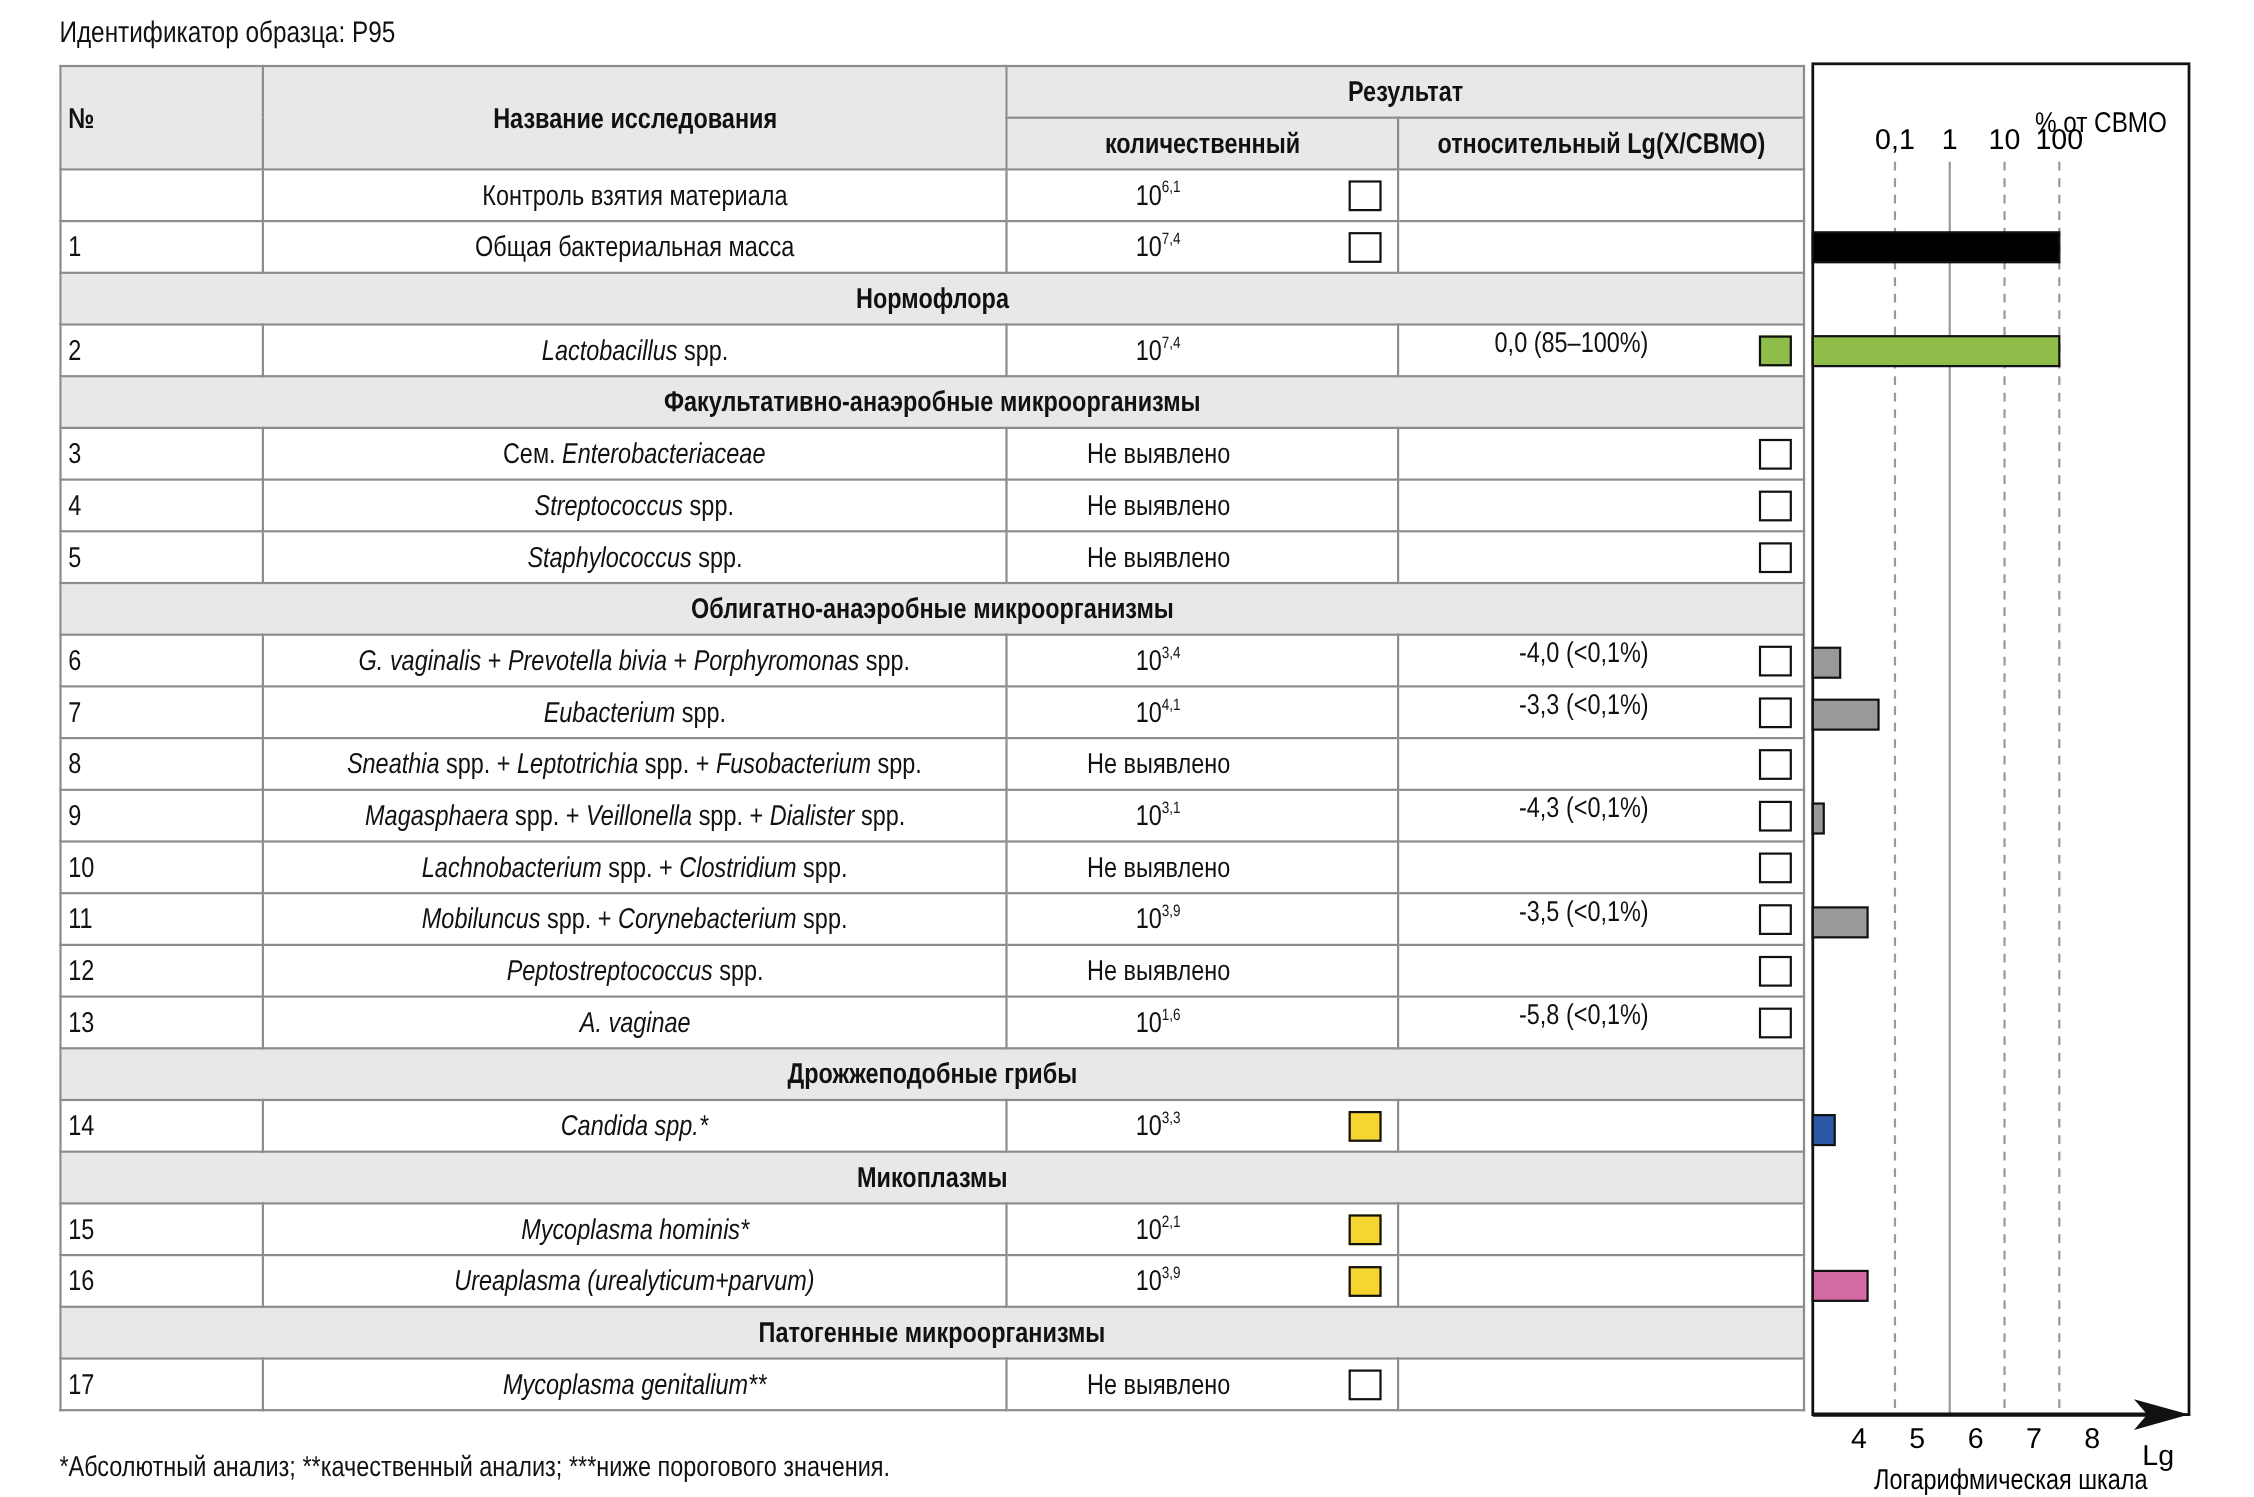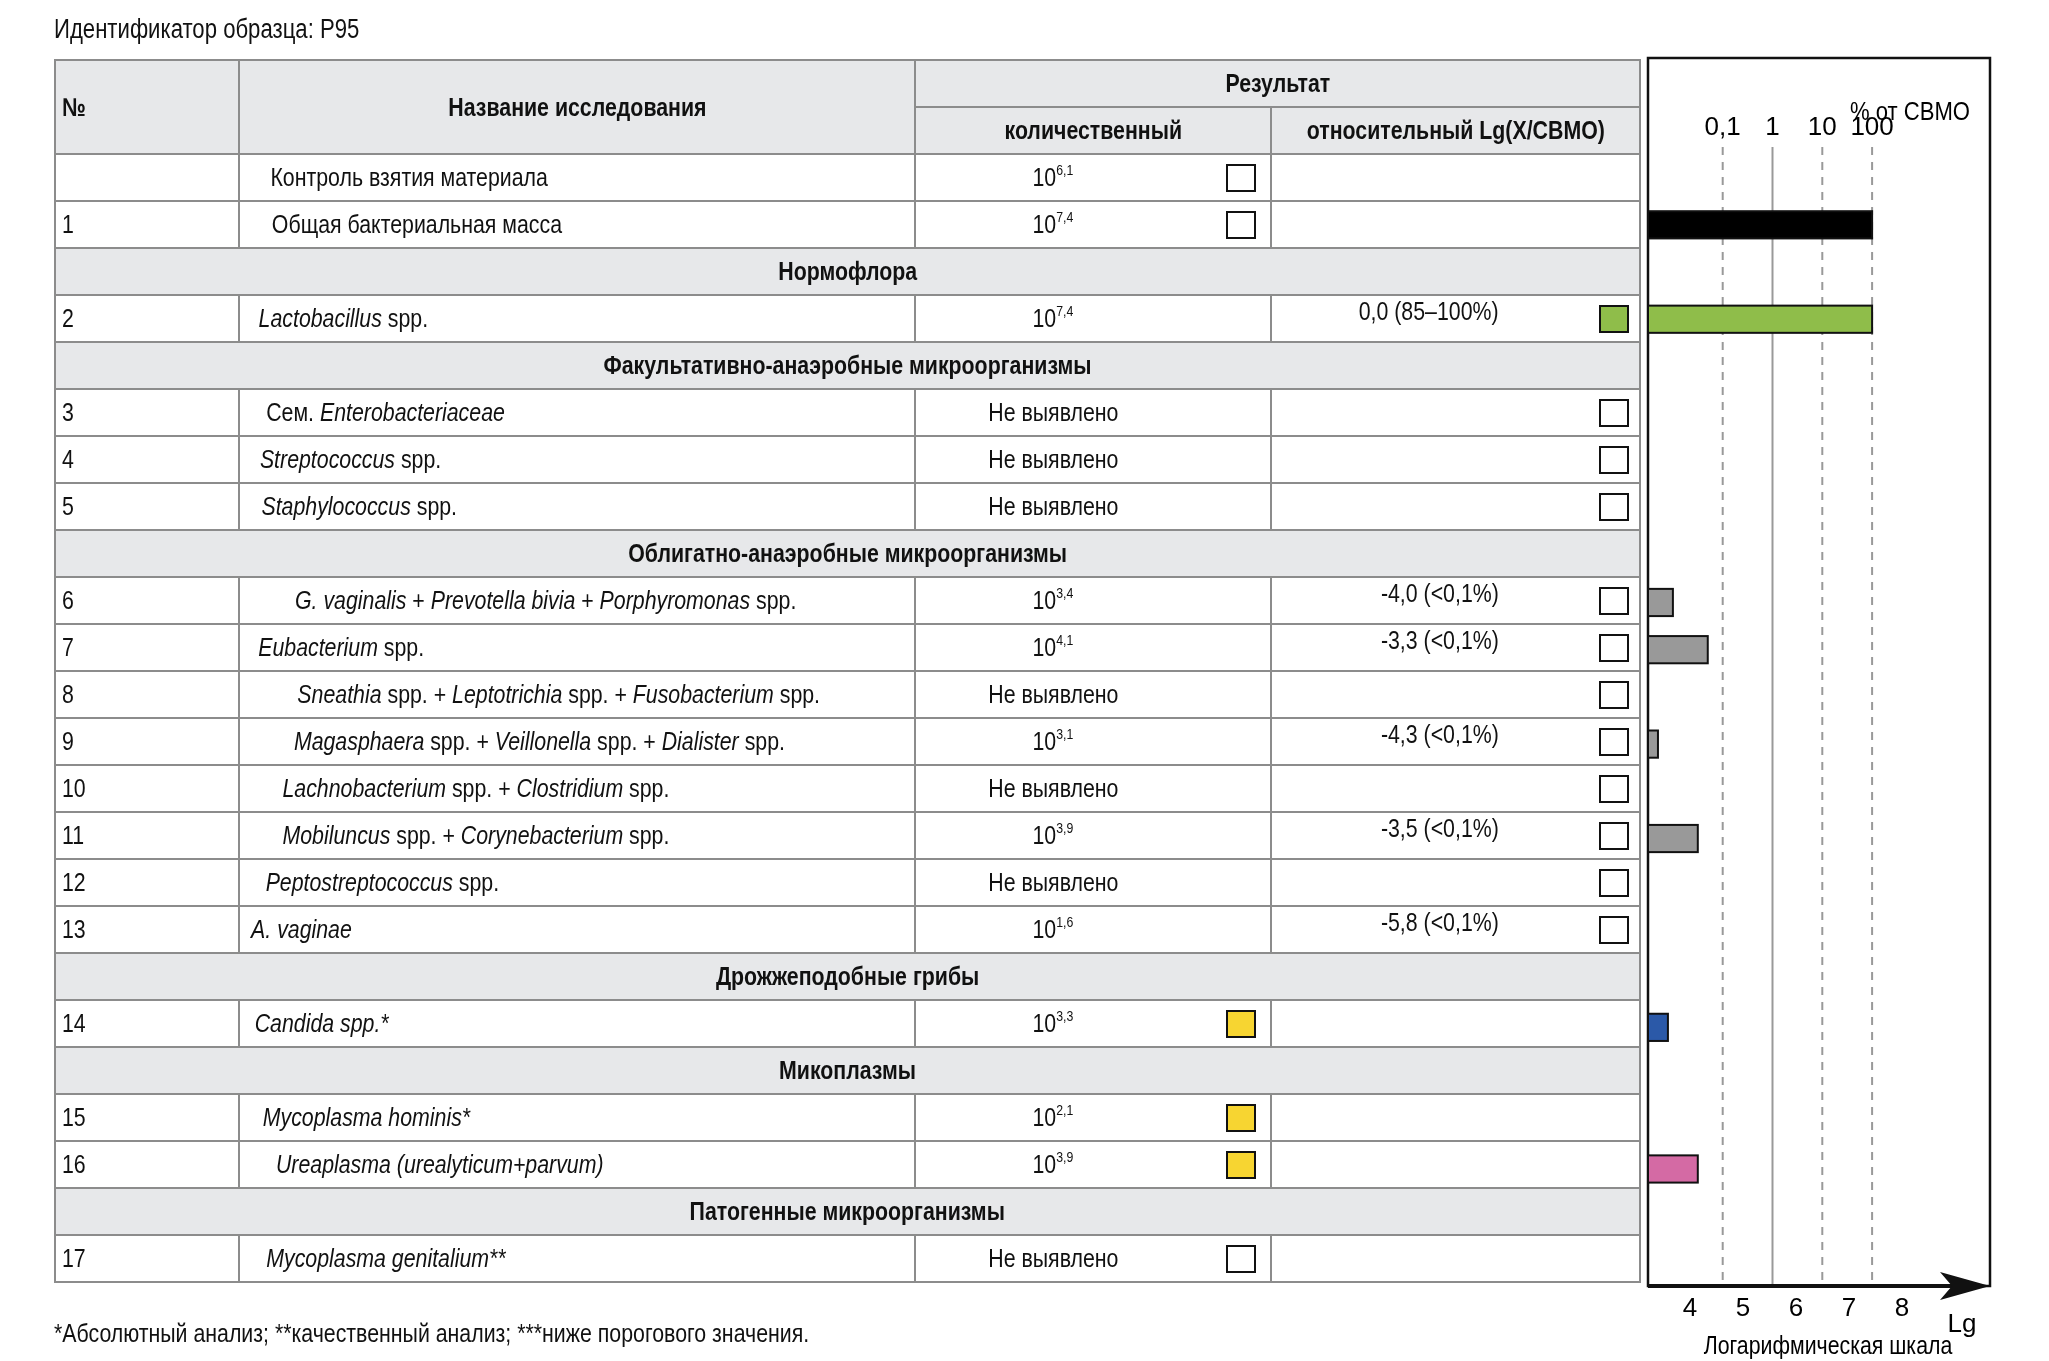--- a/index.html
+++ b/index.html
@@ -10,21 +10,21 @@
   #title { position:absolute; left:54px; top:14px; font-size:27px; }
   #title .cond { transform-origin:left center; }
 
   table#results { position:absolute; left:54px; top:59px; width:1585px;
                   border-collapse:collapse; table-layout:fixed; }
   #results td, #results th { border:2px solid #8c8c8c; padding:0; height:45px;
                   font-size:26px; font-weight:normal; overflow:hidden; }
   #results th { background:#e7e8ea; font-weight:bold; }
   #results tr.section td { background:#e7e8ea; font-weight:bold; text-align:center; }
   td.num { text-align:left; padding-left:6px !important; }
-  td.name { }
+  td.name { text-align:center; }
   td.quant, td.rel { position:relative;margin-top:36px; }
   .quant-val { position:absolute; left:0; right:80px; top:0; bottom:0; display:flex; align-items:center; justify-content:center; }
   .rel-val { position:absolute; right:140px; top:0; bottom:0; display:flex; align-items:flex-start; }
   sup { font-size:15px; vertical-align:11px; line-height:0; }
   .box { position:absolute; width:26px; height:24px; border:2px solid #111; top:50%; margin-top:-14px; box-sizing:content-box; }
   .quant .box { right:14px; }
   .rel .box { right:10px; }
   .hdr-no { text-align:left !important; padding-left:6px !important; }
 
   #chart { position:absolute; left:1640px; top:50px; width:409px; height:1311px; }

